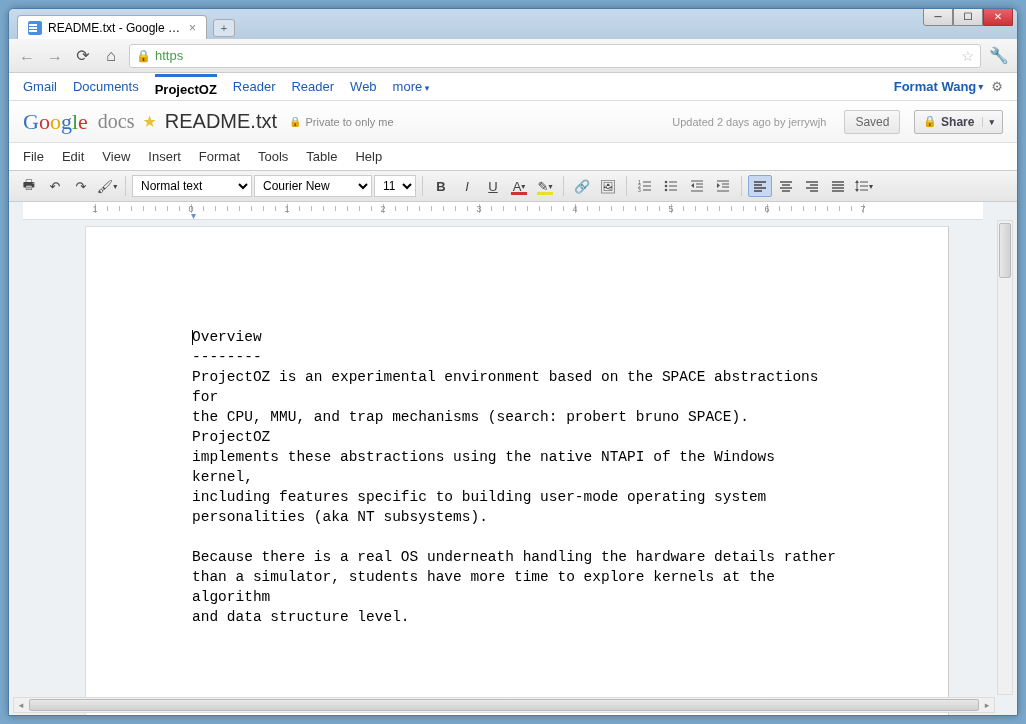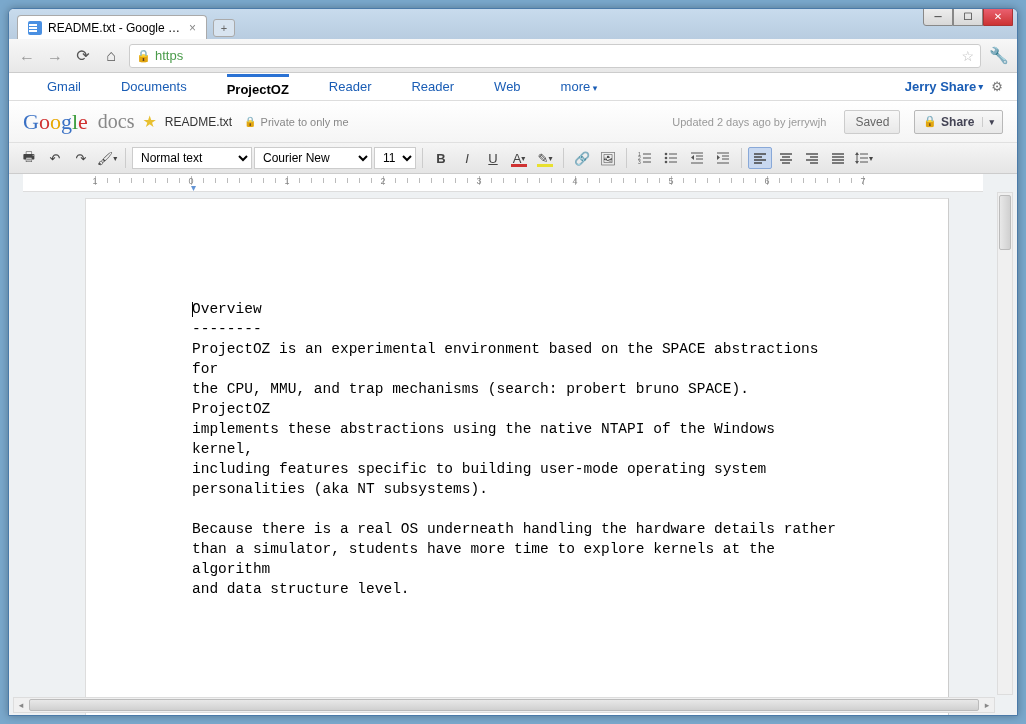--- a/index.html
+++ b/index.html
@@ -28,34 +28,34 @@
 .nav-btn.enabled { color: #555; }
 .addr { flex: 1; height: 24px; background: #fff; border: 1px solid #ccc; border-radius: 3px; display: flex; align-items: center; padding: 0 6px; font-size: 13px; gap: 4px; overflow: hidden; }
 .addr .lock { color: #4a9b4a; font-size: 12px; }
 .addr .proto { color: #4a9b4a; }
 .addr .rest { color: #333; white-space: nowrap; }
 .addr .star { margin-left: auto; color: #bbb; font-size: 14px; }
 .wrench { color: #666; font-size: 16px; }
 
 
 .gnav { height: 28px; border-bottom: 1px solid #ddd; display: flex; align-items: center; padding: 0 14px; font-size: 13px; }
-.gnav a { color: #1a5db5; text-decoration: none; margin-right: 16px; cursor: pointer; margin-left: 24px; }
+.gnav a { color: #1a5db5; text-decoration: none; margin-right: 16px; cursor: pointer; }
 .gnav a.active { color: #000; font-weight: bold; border-top: 3px solid #2a72d4; padding-top: 5px; margin-top: -3px; }
 .gnav .spacer { flex: 1; }
 .gnav .user { color: #1a5db5; font-weight: bold; }
 .gnav .more-arrow::after { content: ' ▾'; font-size: 9px; color: #1a5db5; }
 .gear { color: #777; margin-left: 8px; cursor: pointer; }
 
 
 .doc-header { height: 42px; background: linear-gradient(#fff,#f5f5f5); display: flex; align-items: center; padding: 0 14px; gap: 8px; border-bottom: 1px solid #e0e0e0; }
 .logo-google { font-family: 'Times New Roman', serif; font-size: 22px; font-weight: normal; }
 .logo-google .g1 { color:#3970c4;} .logo-google .g2{color:#d03232;} .logo-google .g3{color:#e8a800;} .logo-google .g4{color:#3970c4;} .logo-google .g5{color:#3a9b3a;} .logo-google .g6{color:#d03232;}
 .logo-docs { color: #888; font-size: 20px; font-family: 'Times New Roman', serif; margin-left: 2px; }
 .doc-star { color: #e8c030; font-size: 16px; }
-.doc-title { font-size: 12px; color: #333; }
+.doc-title { font-size: 20px; color: #333; }
 .doc-priv { font-size: 11px; color: #888; display: flex; align-items: center; gap: 4px; margin-left: 4px; }
 .doc-header .spacer { flex: 1; }
 .doc-updated { font-size: 11px; color: #999; }
 .saved-btn { background: linear-gradient(#f8f8f8,#e8e8e8); border: 1px solid #ccc; border-radius: 2px; padding: 4px 10px; font-size: 12px; color: #666; margin-left: 10px; }
 .share-btn { background: linear-gradient(#f8f8f8,#e8e8e8); border: 1px solid #b8b8b8; border-radius: 2px; padding: 4px 8px; font-size: 12px; font-weight: bold; color: #445; margin-left: 6px; display: flex; align-items: center; gap: 4px; }
 .share-btn .dd { border-left: 1px solid #ccc; padding-left: 6px; margin-left: 4px; font-size: 9px; }
 
 
 .menubar { height: 28px; display: flex; align-items: center; padding: 0 14px; gap: 18px; font-size: 13px; color: #333; border-bottom: 1px solid #ccc; }
 .menubar span { cursor: default; }
@@ -130,21 +130,21 @@
 
   <div class="gnav">
     <a>Gmail</a>
     <a>Documents</a>
     <a class="active">ProjectOZ</a>
     <a>Reader</a>
     <a>Reader</a>
     <a>Web</a>
     <a class="more-arrow">more</a>
     <span class="spacer"></span>
-    <span class="user">Jerry Share</span>
+    <span class="user">Format Wang</span>
     <span style="color:#1a5db5;font-size:10px;margin-left:2px;">▾</span>
     <span class="gear">⚙</span>
   </div>
 
   <div class="doc-header">
     <span class="logo-google"><span class="g1">G</span><span class="g2">o</span><span class="g3">o</span><span class="g4">g</span><span class="g5">l</span><span class="g6">e</span></span>
     <span class="logo-docs">docs</span>
     <span class="doc-star">★</span>
     <span class="doc-title">README.txt</span>
     <span class="doc-priv">
@@ -154,20 +154,30 @@
     <span class="spacer"></span>
     <span class="doc-updated">Updated 2 days ago by jerrywjh</span>
     <span class="saved-btn">Saved</span>
     <span class="share-btn">
       <span style="font-size:11px;">🔒</span>
       <span>Share</span>
       <span class="dd">▾</span>
     </span>
   </div>
 
+  <div class="menubar">
+    <span>File</span>
+    <span>Edit</span>
+    <span>View</span>
+    <span>Insert</span>
+    <span>Format</span>
+    <span>Tools</span>
+    <span>Table</span>
+    <span>Help</span>
+  </div>
 
   <div class="toolbar">
     <span class="tbtn">🖶</span>
     <span class="tbtn">↶</span>
     <span class="tbtn">↷</span>
     <span class="tbtn">🖌<span style="font-size:8px;">▾</span></span>
     <span class="tsep"></span>
     <select class="tselect styles"><option>Normal text</option></select>
     <select class="tselect font"><option>Courier New</option></select>
     <select class="tselect size"><option>11pt</option></select>

